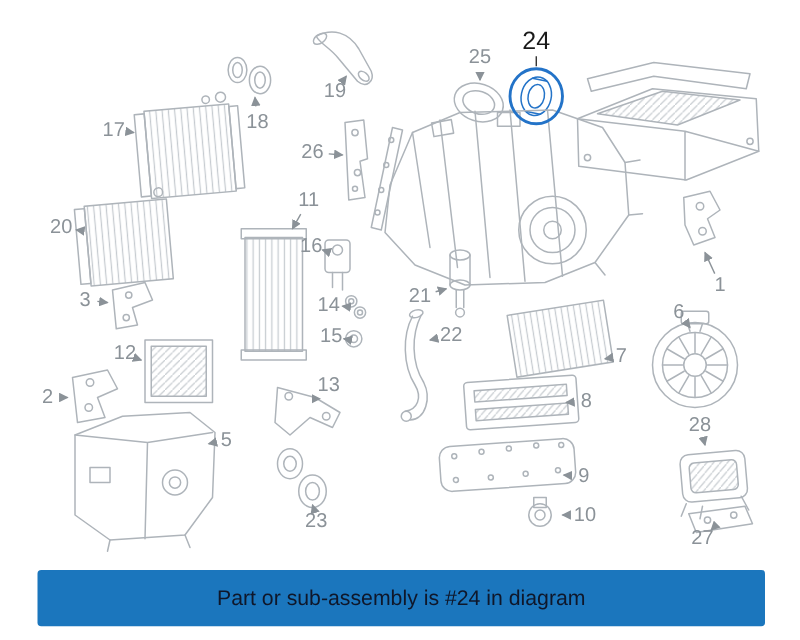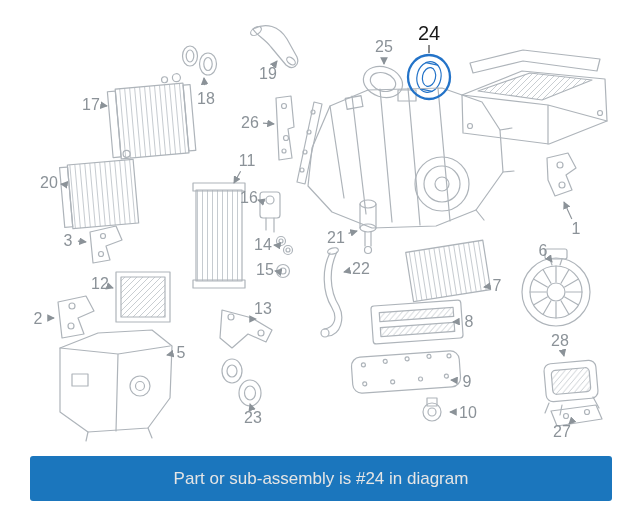--- a/index.html
+++ b/index.html
@@ -297,17 +297,17 @@
         <text x="250" y="122" class="plabel">26</text>
         <line x1="571.2" y1="421.8" x2="569" y2="424" stroke="#8b9298" stroke-width="1.1" marker-end="url(#arr)"></line>
         <text x="562" y="431" class="plabel">27</text>
         <line x1="563.2" y1="352.6" x2="564" y2="356" stroke="#8b9298" stroke-width="1.1" marker-end="url(#arr)"></line>
         <text x="560" y="340" class="plabel">28</text>
         <line x1="429" y1="45" x2="429" y2="53" stroke="#1a1a1a" stroke-width="1"></line>
         <text x="429" y="33" class="callout-num" fill="#1a1a1a">24</text>
       </g>
 </svg>
 
-<div id="banner" style="background: rgb(27, 118, 189); color: #e5e5e5;">
+<div id="banner" style="background: rgb(27, 118, 189); color: #0f172a;">
   <div>Part or sub-assembly is #24 in diagram</div>
 </div>
 
 </div>
 
 </body></html>

